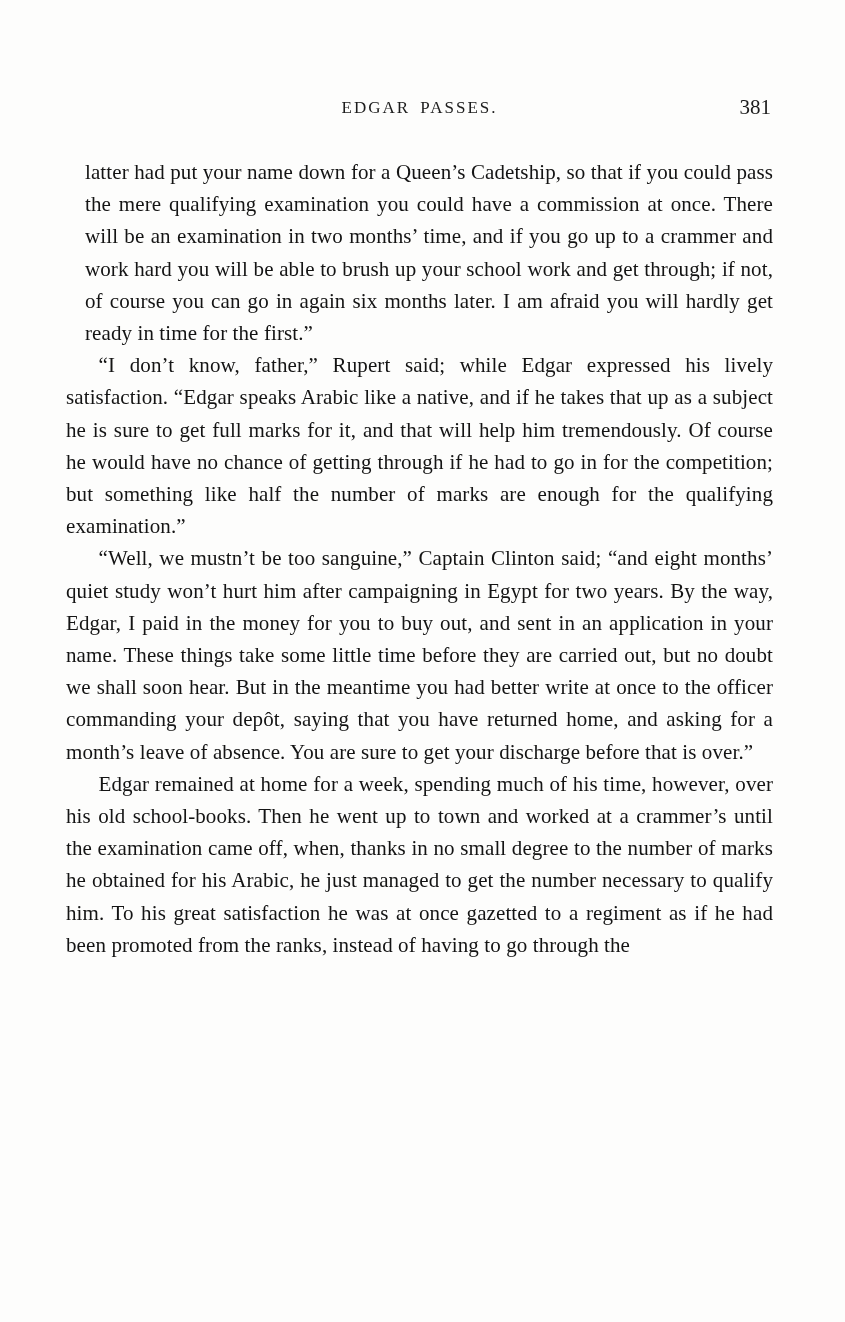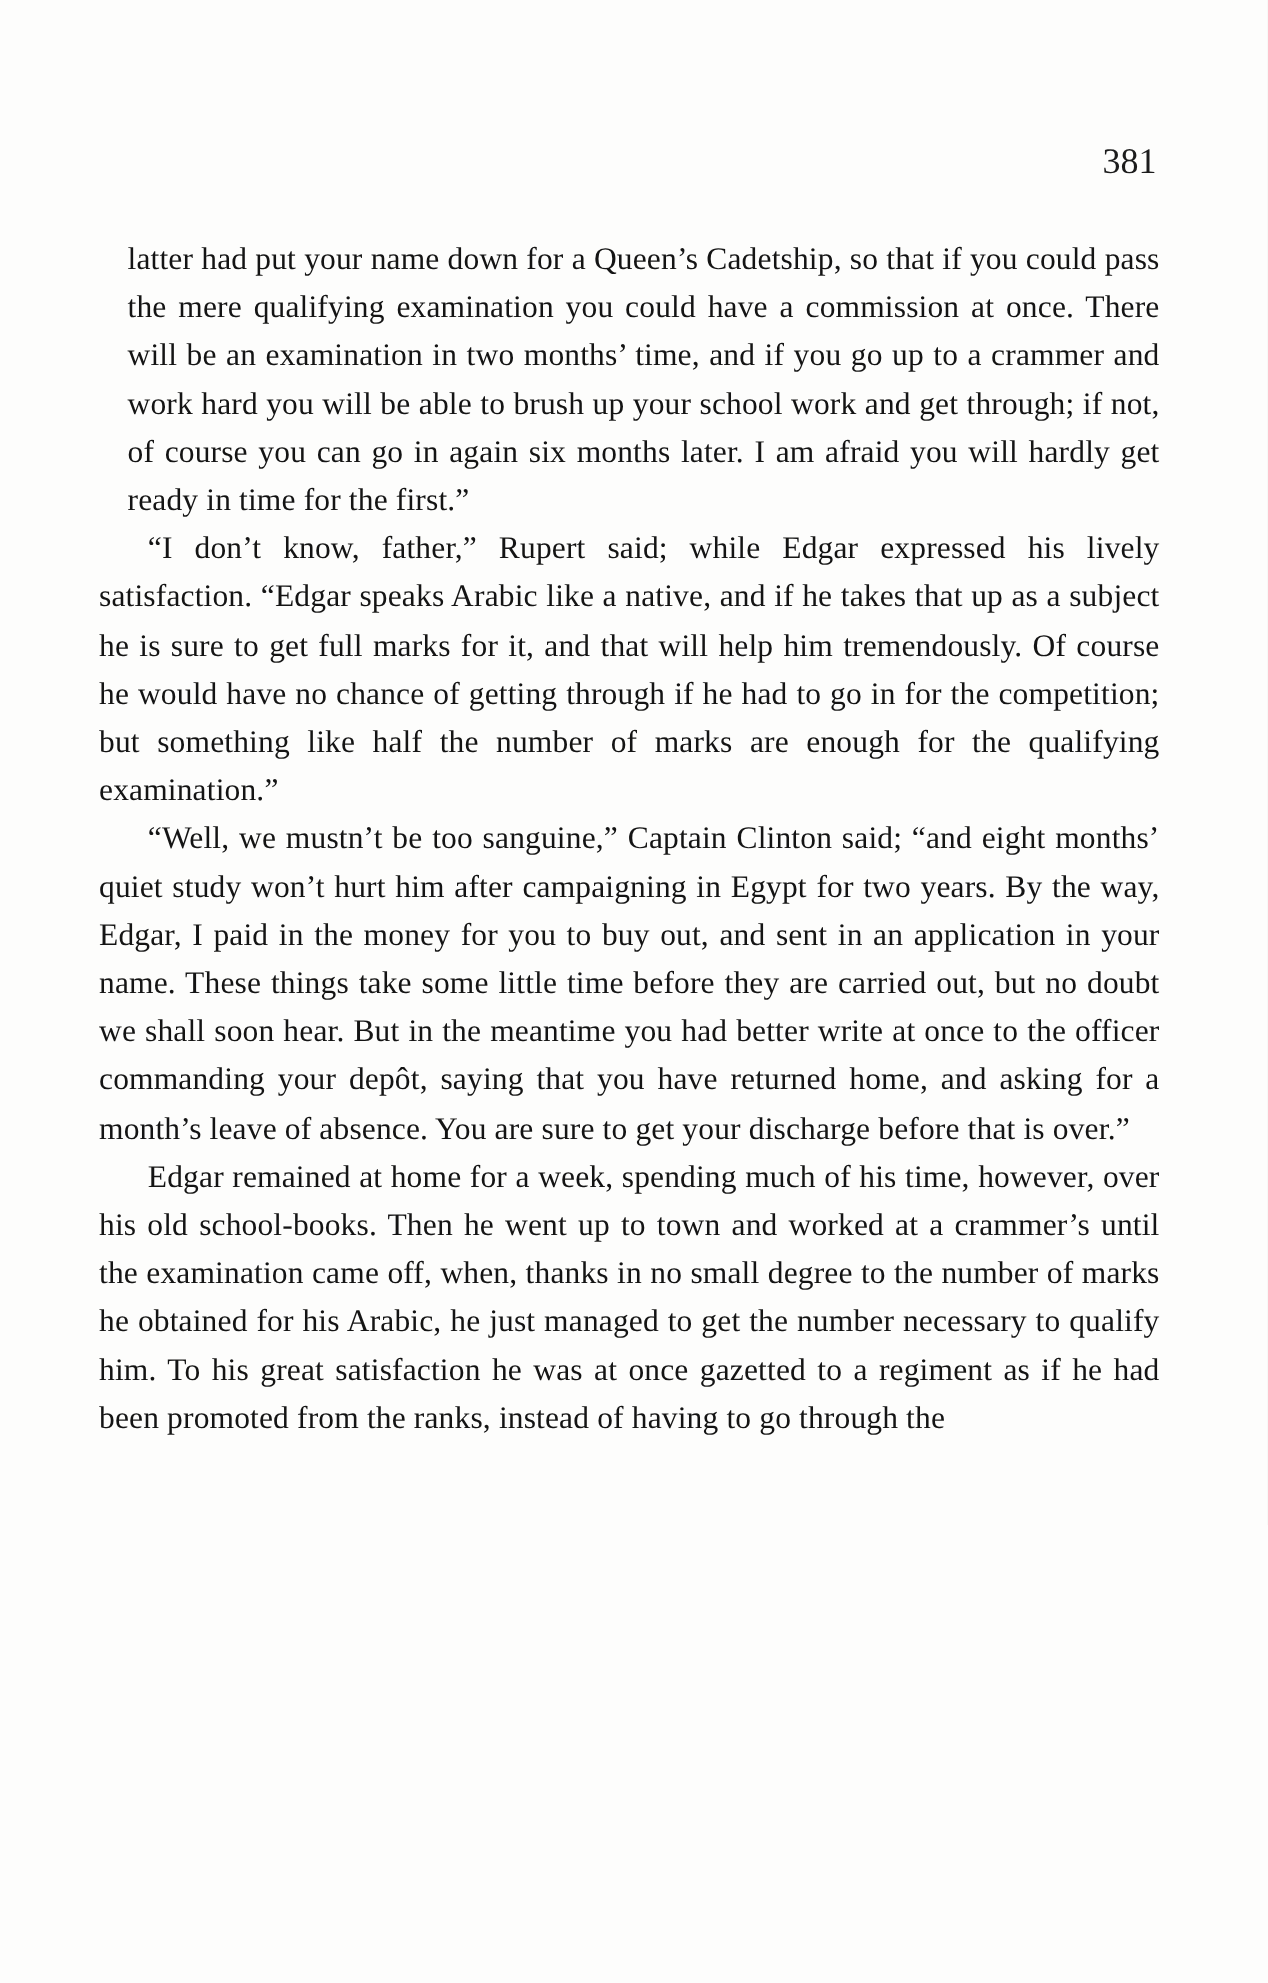--- a/index.html
+++ b/index.html
@@ -31,21 +31,21 @@
     text-align: center;
     font-size: 17px;
     letter-spacing: 2px;
     word-spacing: 4px;
     color: #1c1c1c;
   }
   .page-number {
     position: absolute;
     right: 2px;
     top: -3px;
-    font-size: 24px;
+    font-size: 21px;
     color: #1c1c1c;
   }
   .page-body {
     font-size: 21px;
     line-height: 32.2px;
     text-align: justify;
     letter-spacing: 0.1px;
   }
   .para {
     margin: 0;
@@ -54,20 +54,21 @@
   .para.no-indent {
     text-indent: 0;
     margin-left: 19px;
   }
 </style>
 </head>
 <body>
 
 <div class="page">
   <div class="page-header">
+    <span class="running-title">EDGAR PASSES.</span>
     <span class="page-number">381</span>
   </div>
   <div class="page-body">
     <p class="para no-indent">latter had put your name down for a Queen’s Cadetship, so that if you could pass the mere qualifying examination you could have a commission at once.  There will be an examination in two months’ time, and if you go up to a crammer and work hard you will be able to brush up your school work and get through; if not, of course you can go in again six months later.  I am afraid you will hardly get ready in time for the first.”</p>
     <p class="para">“I don’t know, father,” Rupert said; while Edgar expressed his lively satisfaction.  “Edgar speaks Arabic like a native, and if he takes that up as a subject he is sure to get full marks for it, and that will help him tremendously.  Of course he would have no chance of getting through if he had to go in for the competition; but something like half the number of marks are enough for the qualifying examination.”</p>
     <p class="para">“Well, we mustn’t be too sanguine,” Captain Clinton said; “and eight months’ quiet study won’t hurt him after campaigning in Egypt for two years.  By the way, Edgar, I paid in the money for you to buy out, and sent in an application in your name.  These things take some little time before they are carried out, but no doubt we shall soon hear.  But in the meantime you had better write at once to the officer commanding your depôt, saying that you have returned home, and asking for a month’s leave of absence.  You are sure to get your discharge before that is over.”</p>
     <p class="para">Edgar remained at home for a week, spending much of his time, however, over his old school-books.  Then he went up to town and worked at a crammer’s until the examination came off, when, thanks in no small degree to the number of marks he obtained for his Arabic, he just managed to get the number necessary to qualify him.  To his great satisfaction he was at once gazetted to a regiment as if he had been promoted from the ranks, instead of having to go through the</p>
   </div>
 </div>
 

